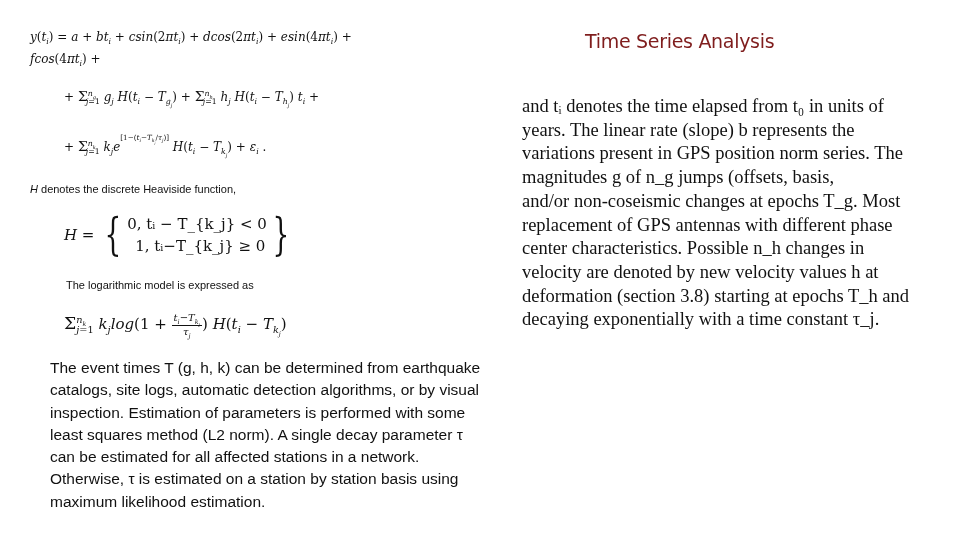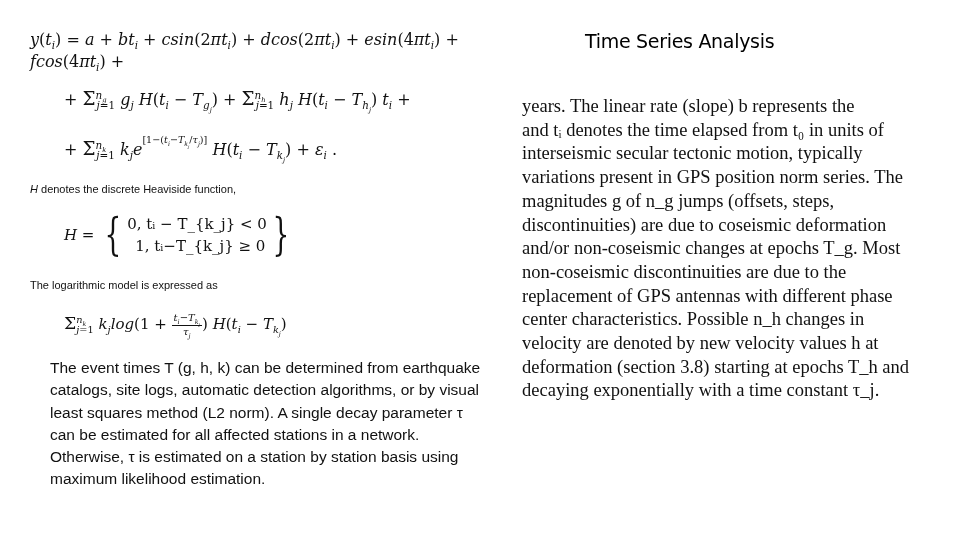--- a/index.html
+++ b/index.html
@@ -2,36 +2,36 @@
 <html><head>
 <meta charset="utf-8">
 <style>
   html, body { margin: 0; padding: 0; }
   body {
     width: 960px; height: 540px; background: #ffffff; position: relative; overflow: hidden;
     color: #111;
   }
   .title {
     position: absolute; left: 585px; top: 30px;
-    font-family: "DejaVu Sans", sans-serif; font-size: 19px; color: #000000; letter-spacing: -0.3px;
+    font-family: "DejaVu Sans", sans-serif; font-size: 19px; color: #7f1d1d; letter-spacing: -0.3px;
   }
   .m { font-family: "DejaVu Serif", serif; font-style: italic; }
   sub, sup { font-size: 65%; line-height: 0; }
 
-  .eq-block { position: absolute; left: 30px; font-family: "DejaVu Serif", serif; font-size: 16px; white-space: nowrap; }
+  .eq-block { position: absolute; left: 30px; font-family: "DejaVu Serif", serif; font-size: 12px; white-space: nowrap; }
   .eq1 { top: 30px; }
   .eq2 { top: 52px; }
   .eq3 { left: 64px; top: 88px; }
   .eq4 { left: 64px; top: 138px; }
   .txt { position: absolute; left: 30px; font-family: "Liberation Sans", sans-serif; font-size: 11px; white-space: nowrap; }
   .t-heav { top: 183px; }
   .heav { position: absolute; left: 64px; top: 213px; font-family: "DejaVu Serif", serif; font-size: 15px; display: flex; align-items: center; }
   .brace { font-size: 44px; font-weight: 100; line-height: 1; transform: scaleX(0.6); display: inline-block; }
   .cases { display: flex; flex-direction: column; line-height: 22px; }
-  .t-log { top: 279px; }
+  .t-log { top: 279px; margin-left: 36px; }
   .logeq { position: absolute; left: 64px; top: 312px; font-family: "DejaVu Serif", serif; font-size: 15px; white-space: nowrap; }
   .frac { display: inline-flex; flex-direction: column; align-items: center; vertical-align: middle; font-size: 10px; line-height: 12px; }
   .frac .num { border-bottom: 1px solid #111; padding: 0 2px; }
   .left-para {
     position: absolute; left: 30px; top: 357px; width: 460px;
     font-family: "Liberation Sans", sans-serif; font-size: 15.5px; line-height: 22.3px; margin-left: 20px;
   }
   .left-para div { white-space: nowrap; }
   .right-para {
     position: absolute; left: 522px; top: 95px; width: 420px;
@@ -78,33 +78,31 @@
   <span class="big">Σ</span><sup><span class="m">n<sub>k</sub></span></sup><sub style="margin-left:-10px"><span class="m">j</span>=1</sub> <span class="m">k<sub>j</sub>log</span>(1 +
   <span class="frac">
       <span class="num m">t<sub>i</sub>−T<sub>k<sub>j</sub></sub></span>
       <span class="m">τ<sub>j</sub></span>
     </span>) <span class="m">H</span>(<span class="m">t<sub>i</sub></span> − <span class="m">T<sub>k<sub>j</sub></sub></span>)
 </div>
 
 <div class="left-para">
   <div>The event times T (g, h, k) can be determined from earthquake</div>
   <div>catalogs, site logs, automatic detection algorithms, or by visual</div>
+  <div>inspection. Estimation of parameters is performed with some</div>
   <div>least squares method (L2 norm). A single decay parameter τ</div>
   <div>can be estimated for all affected stations in a network.</div>
   <div>Otherwise, τ is estimated on a station by station basis using</div>
   <div>maximum likelihood estimation.</div>
 </div>
 
 <div class="right-para">
+  <div>and tᵢ denotes the time elapsed from t₀ in units of</div>
   <div>years. The linear rate (slope) b represents the</div>
-  <div>and tᵢ denotes the time elapsed from t₀ in units of</div>
-  <div>interseismic secular tectonic motion, typically</div>
   <div>variations present in GPS position norm series. The</div>
-  <div>magnitudes g of n_g jumps (offsets, steps,</div>
-  <div>discontinuities) are due to coseismic deformation</div>
+  <div>magnitudes g of n_g jumps (offsets, basis,</div>
   <div>and/or non-coseismic changes at epochs T_g. Most</div>
-  <div>non-coseismic discontinuities are due to the</div>
   <div>replacement of GPS antennas with different phase</div>
   <div>center characteristics. Possible n_h changes in</div>
   <div>velocity are denoted by new velocity values h at</div>
   <div>deformation (section 3.8) starting at epochs T_h and</div>
   <div>decaying exponentially with a time constant τ_j.</div>
 </div>
 
 </body></html>

